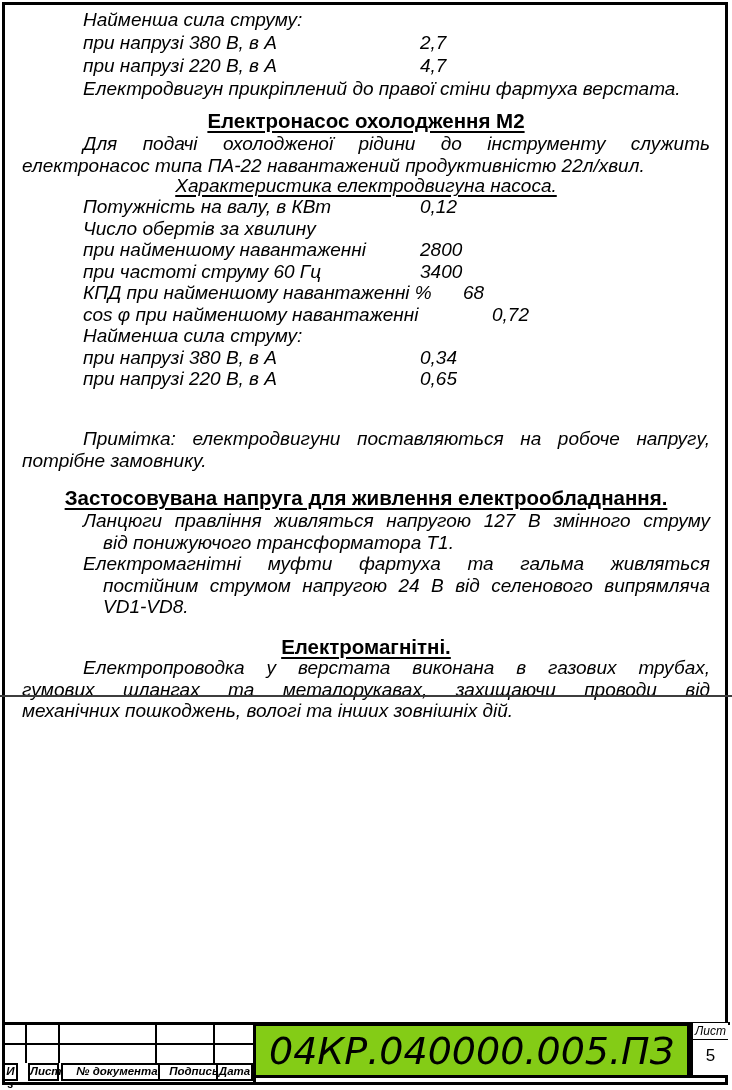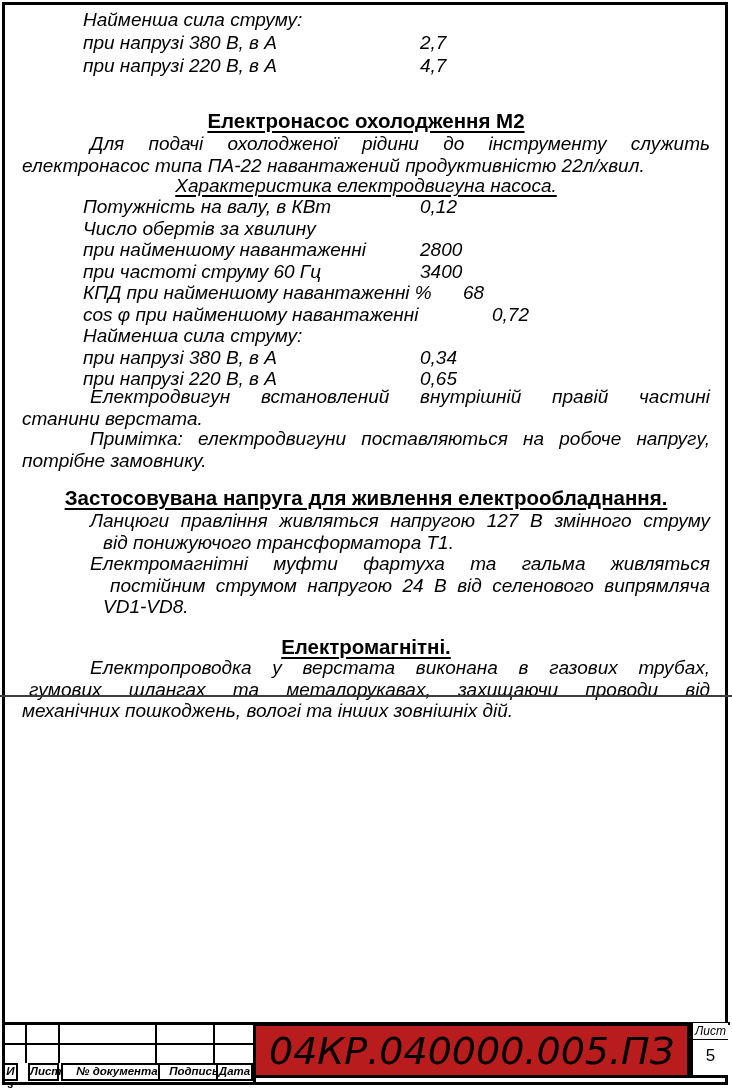--- a/index.html
+++ b/index.html
@@ -12,21 +12,21 @@
     border:3px solid #000;box-sizing:border-box;pointer-events:none;
   }
   
   .content{
     position:absolute;left:22px;top:0;width:688px;height:1020px;
     font-style:italic;font-size:19px;line-height:21.5px;
   }
   .blk{position:absolute;left:0;right:0;}
   .ln{white-space:nowrap;}
   .ind{padding-left:61px;}
-  .j{text-align:justify;text-align-last:justify;white-space:normal;margin-left:7px;}
+  .j{text-align:justify;text-align-last:justify;white-space:normal;}
   .row{position:relative;}
   .val{position:absolute;left:398px;top:0;}
   .val-a{left:441px;}
   .val-b{left:470px;}
   .h{
     font-style:normal;font-weight:bold;font-size:20.5px;text-align:center;
     text-decoration:underline;text-decoration-thickness:2px;text-underline-offset:3px;
     white-space:nowrap;
   }
   .subh{
@@ -43,21 +43,21 @@
   .tb-hthin{position:absolute;left:2px;top:1043px;width:252px;height:1.5px;background:#000;}
   .tb-vthick{position:absolute;left:253px;top:1022px;width:3px;height:60px;background:#000;}
   .tb-label{
     position:absolute;top:1063px;height:18px;border:2px solid #000;box-sizing:border-box;
     font-style:italic;font-weight:bold;font-size:11.5px;line-height:13px;
     text-align:center;overflow:visible;background:#fff;
   }
   .tb-label.izm{word-break:break-all;}
   .tb-doc{
     position:absolute;left:253px;top:1023px;width:437px;height:55px;
-    border:3px solid #000;box-sizing:border-box;background:#b91c1c;
+    border:3px solid #000;box-sizing:border-box;background:#84cc16;
     display:flex;align-items:center;justify-content:center;
     font-family:"DejaVu Sans",sans-serif;font-style:italic;font-size:38px;white-space:nowrap;
   }
   .tb-sheetcell{
     position:absolute;left:690px;top:1023px;width:38px;height:55px;
     border-left:3px solid #000;border-bottom:3px solid #000;box-sizing:border-box;background:#fff;
   }
   .tb-sheetlabel{
     font-style:italic;font-size:12px;text-align:center;padding-top:1px;height:15px;
     border-bottom:1.5px solid #000;box-sizing:content-box;
@@ -75,20 +75,21 @@
     <div class="blk intro-lh" style="top:8px">
       <div class="ln ind">Найменша сила струму:</div>
       <div class="ln ind row">
         <span>при напрузі 380 В, в А</span>
         <span class="val">2,7</span>
       </div>
       <div class="ln ind row">
         <span>при напрузі 220 В, в А</span>
         <span class="val">4,7</span>
       </div>
+      <div class="ln ind">Електродвигун прикріплений до правої стіни фартуха верстата.</div>
     </div>
 
     <div class="blk h" style="top:110px">Електронасос охолодження М2</div>
     <div class="blk" style="top:133px">
       <div class="j ind">Для подачі охолодженої рідини до інструменту служить</div>
       <div class="ln">електронасос типа ПА-22 навантажений продуктивністю 22л/хвил.</div>
     </div>
     <div class="blk subh" style="top:175px">Характеристика електродвигуна насоса.</div>
 
     <div class="blk" style="top:196px">
@@ -123,24 +124,20 @@
       <div class="ln ind row">
         <span>при напрузі 380 В, в А</span>
         <span class="val">0,34</span>
       </div>
       <div class="ln ind row">
         <span>при напрузі 220 В, в А</span>
         <span class="val">0,65</span>
       </div>
     </div>
 
-    <div class="blk" style="top:386px">
-      <div class="j ind">Електродвигун встановлений внутрішній правій частині</div>
-      <div class="ln">станини верстата.</div>
-    </div>
     <div class="blk h" style="top:487px">Застосовувана напруга для живлення електрообладнання.</div>
 
     <div class="blk" style="top:428px">
       <div class="j ind">Примітка: електродвигуни поставляються на робоче напругу,</div>
       <div class="ln">потрібне замовнику.</div>
     </div>
     <div class="blk" style="top:510px">
       <div class="j ind">Ланцюги правління живляться напругою 127 В змінного струму</div>
       <div class="ln cont1">від понижуючого трансформатора Т1.</div>
     </div>

